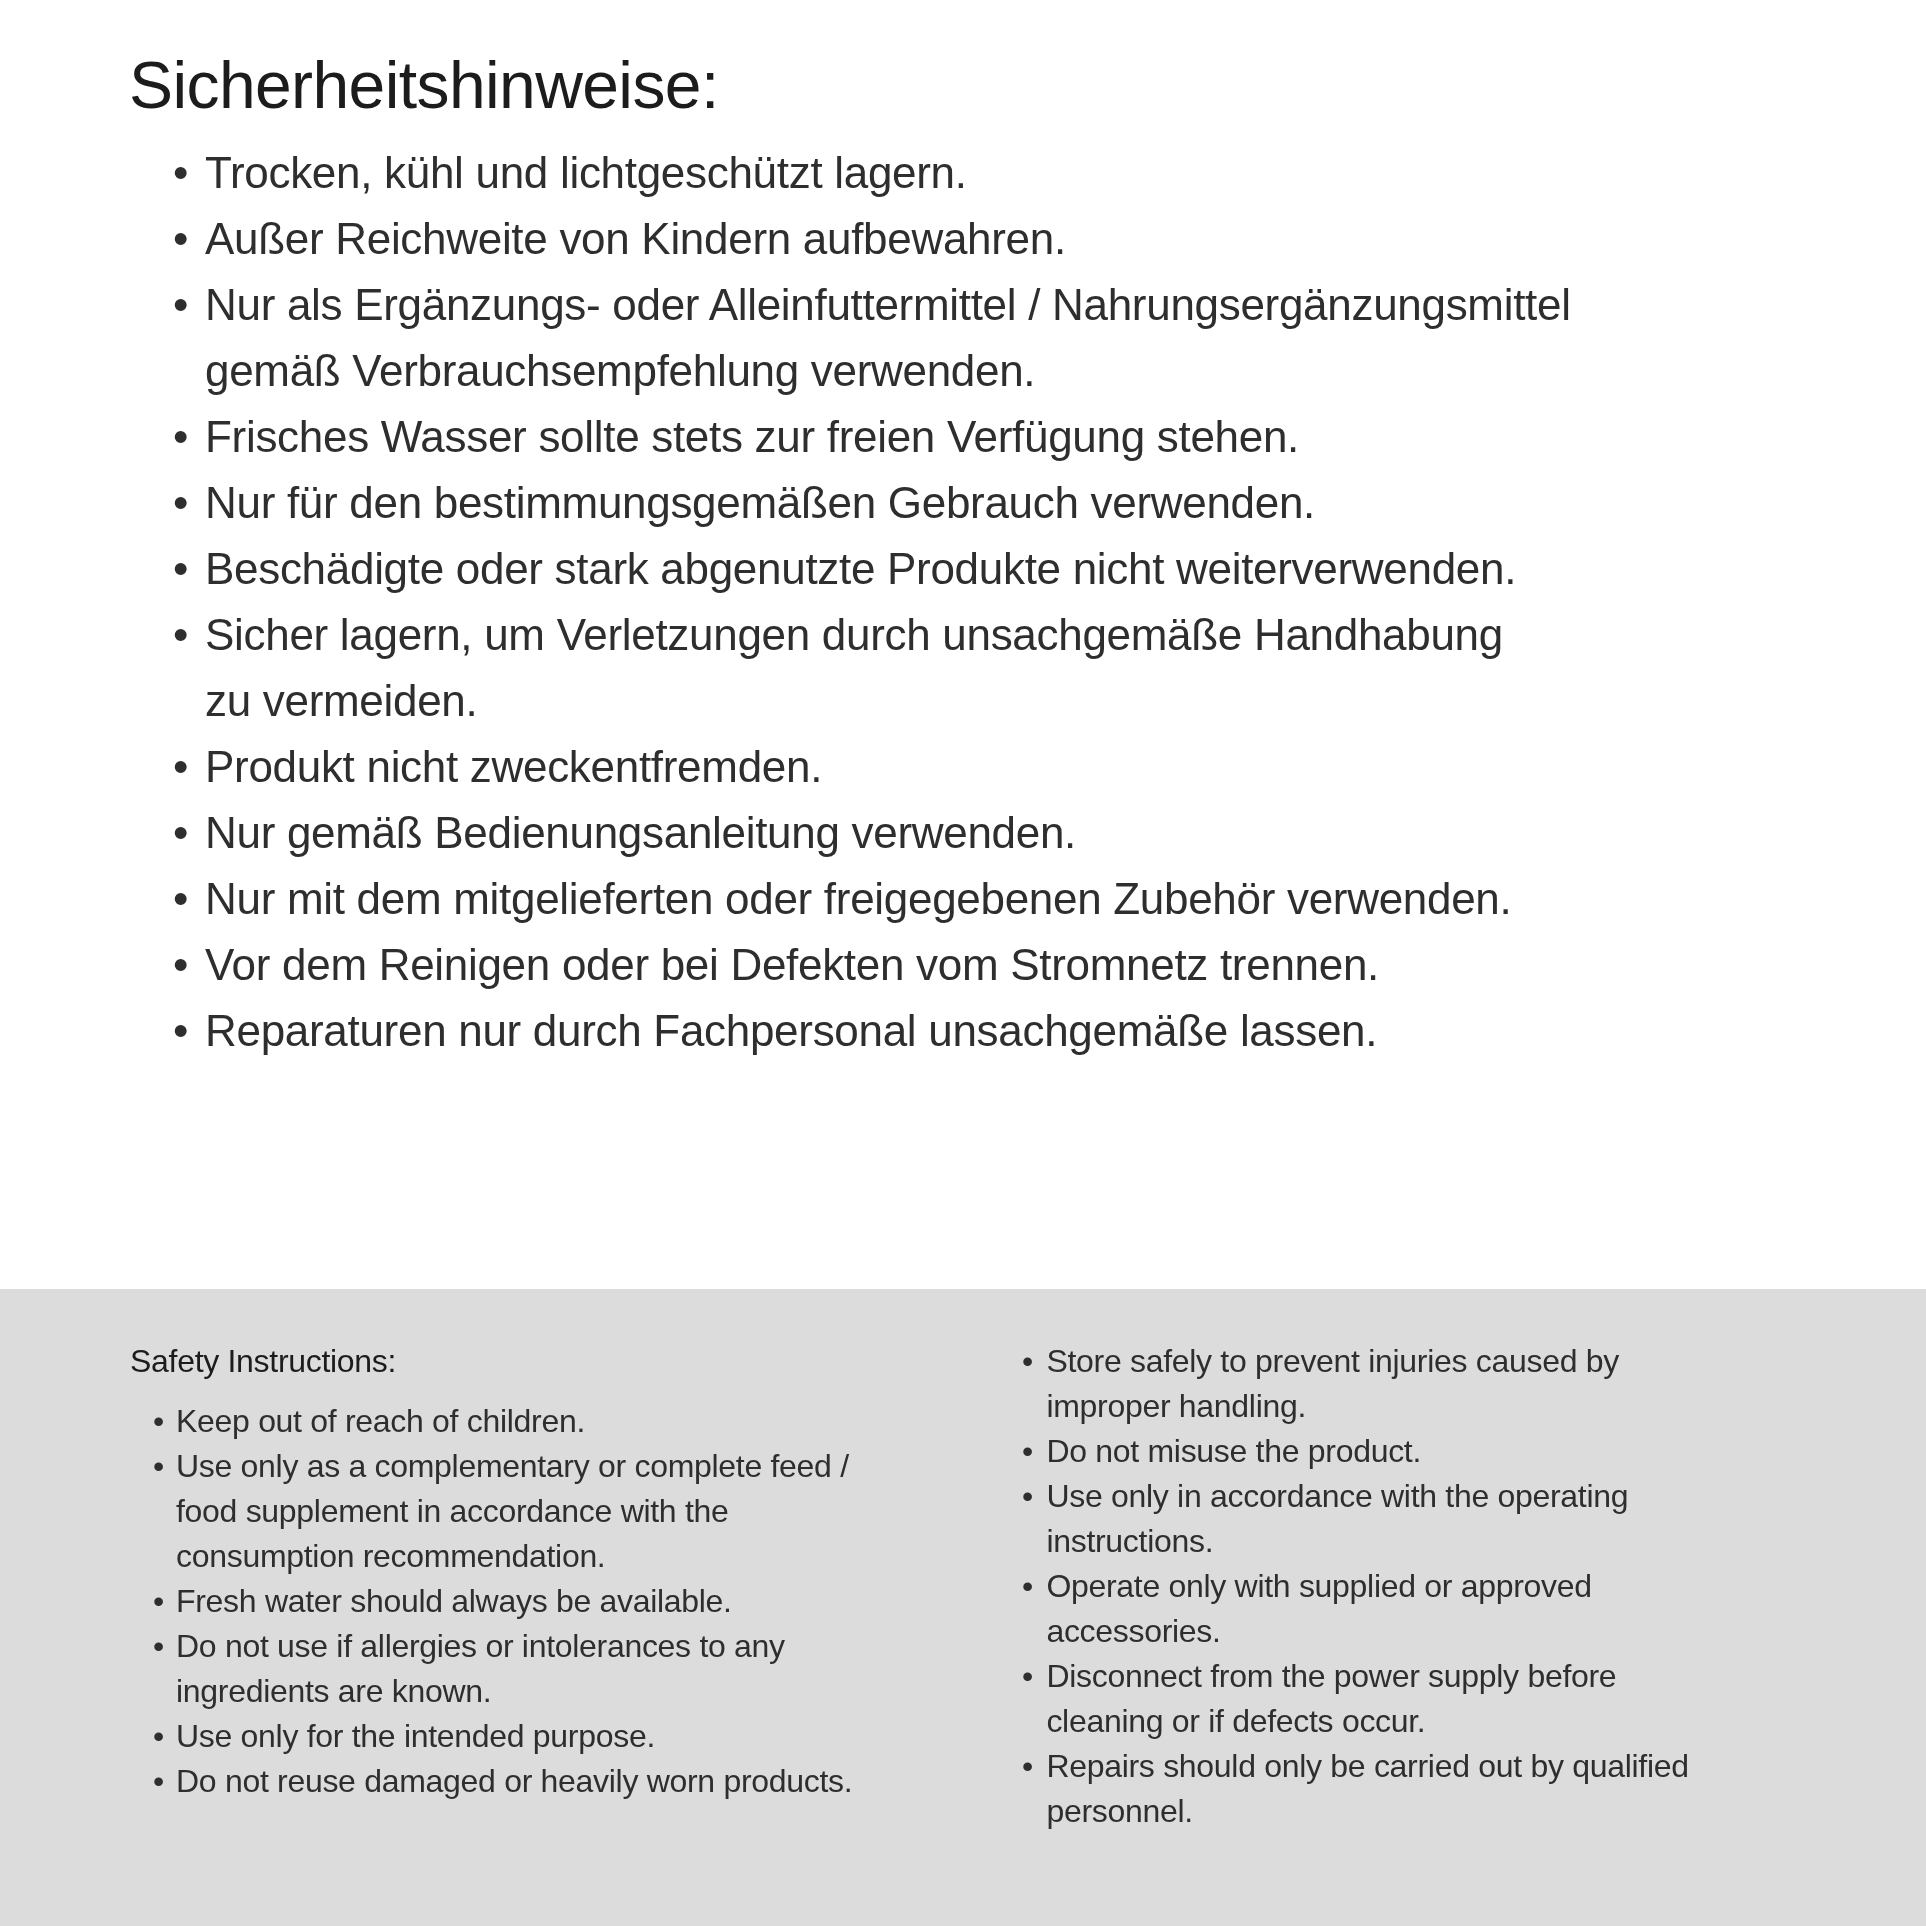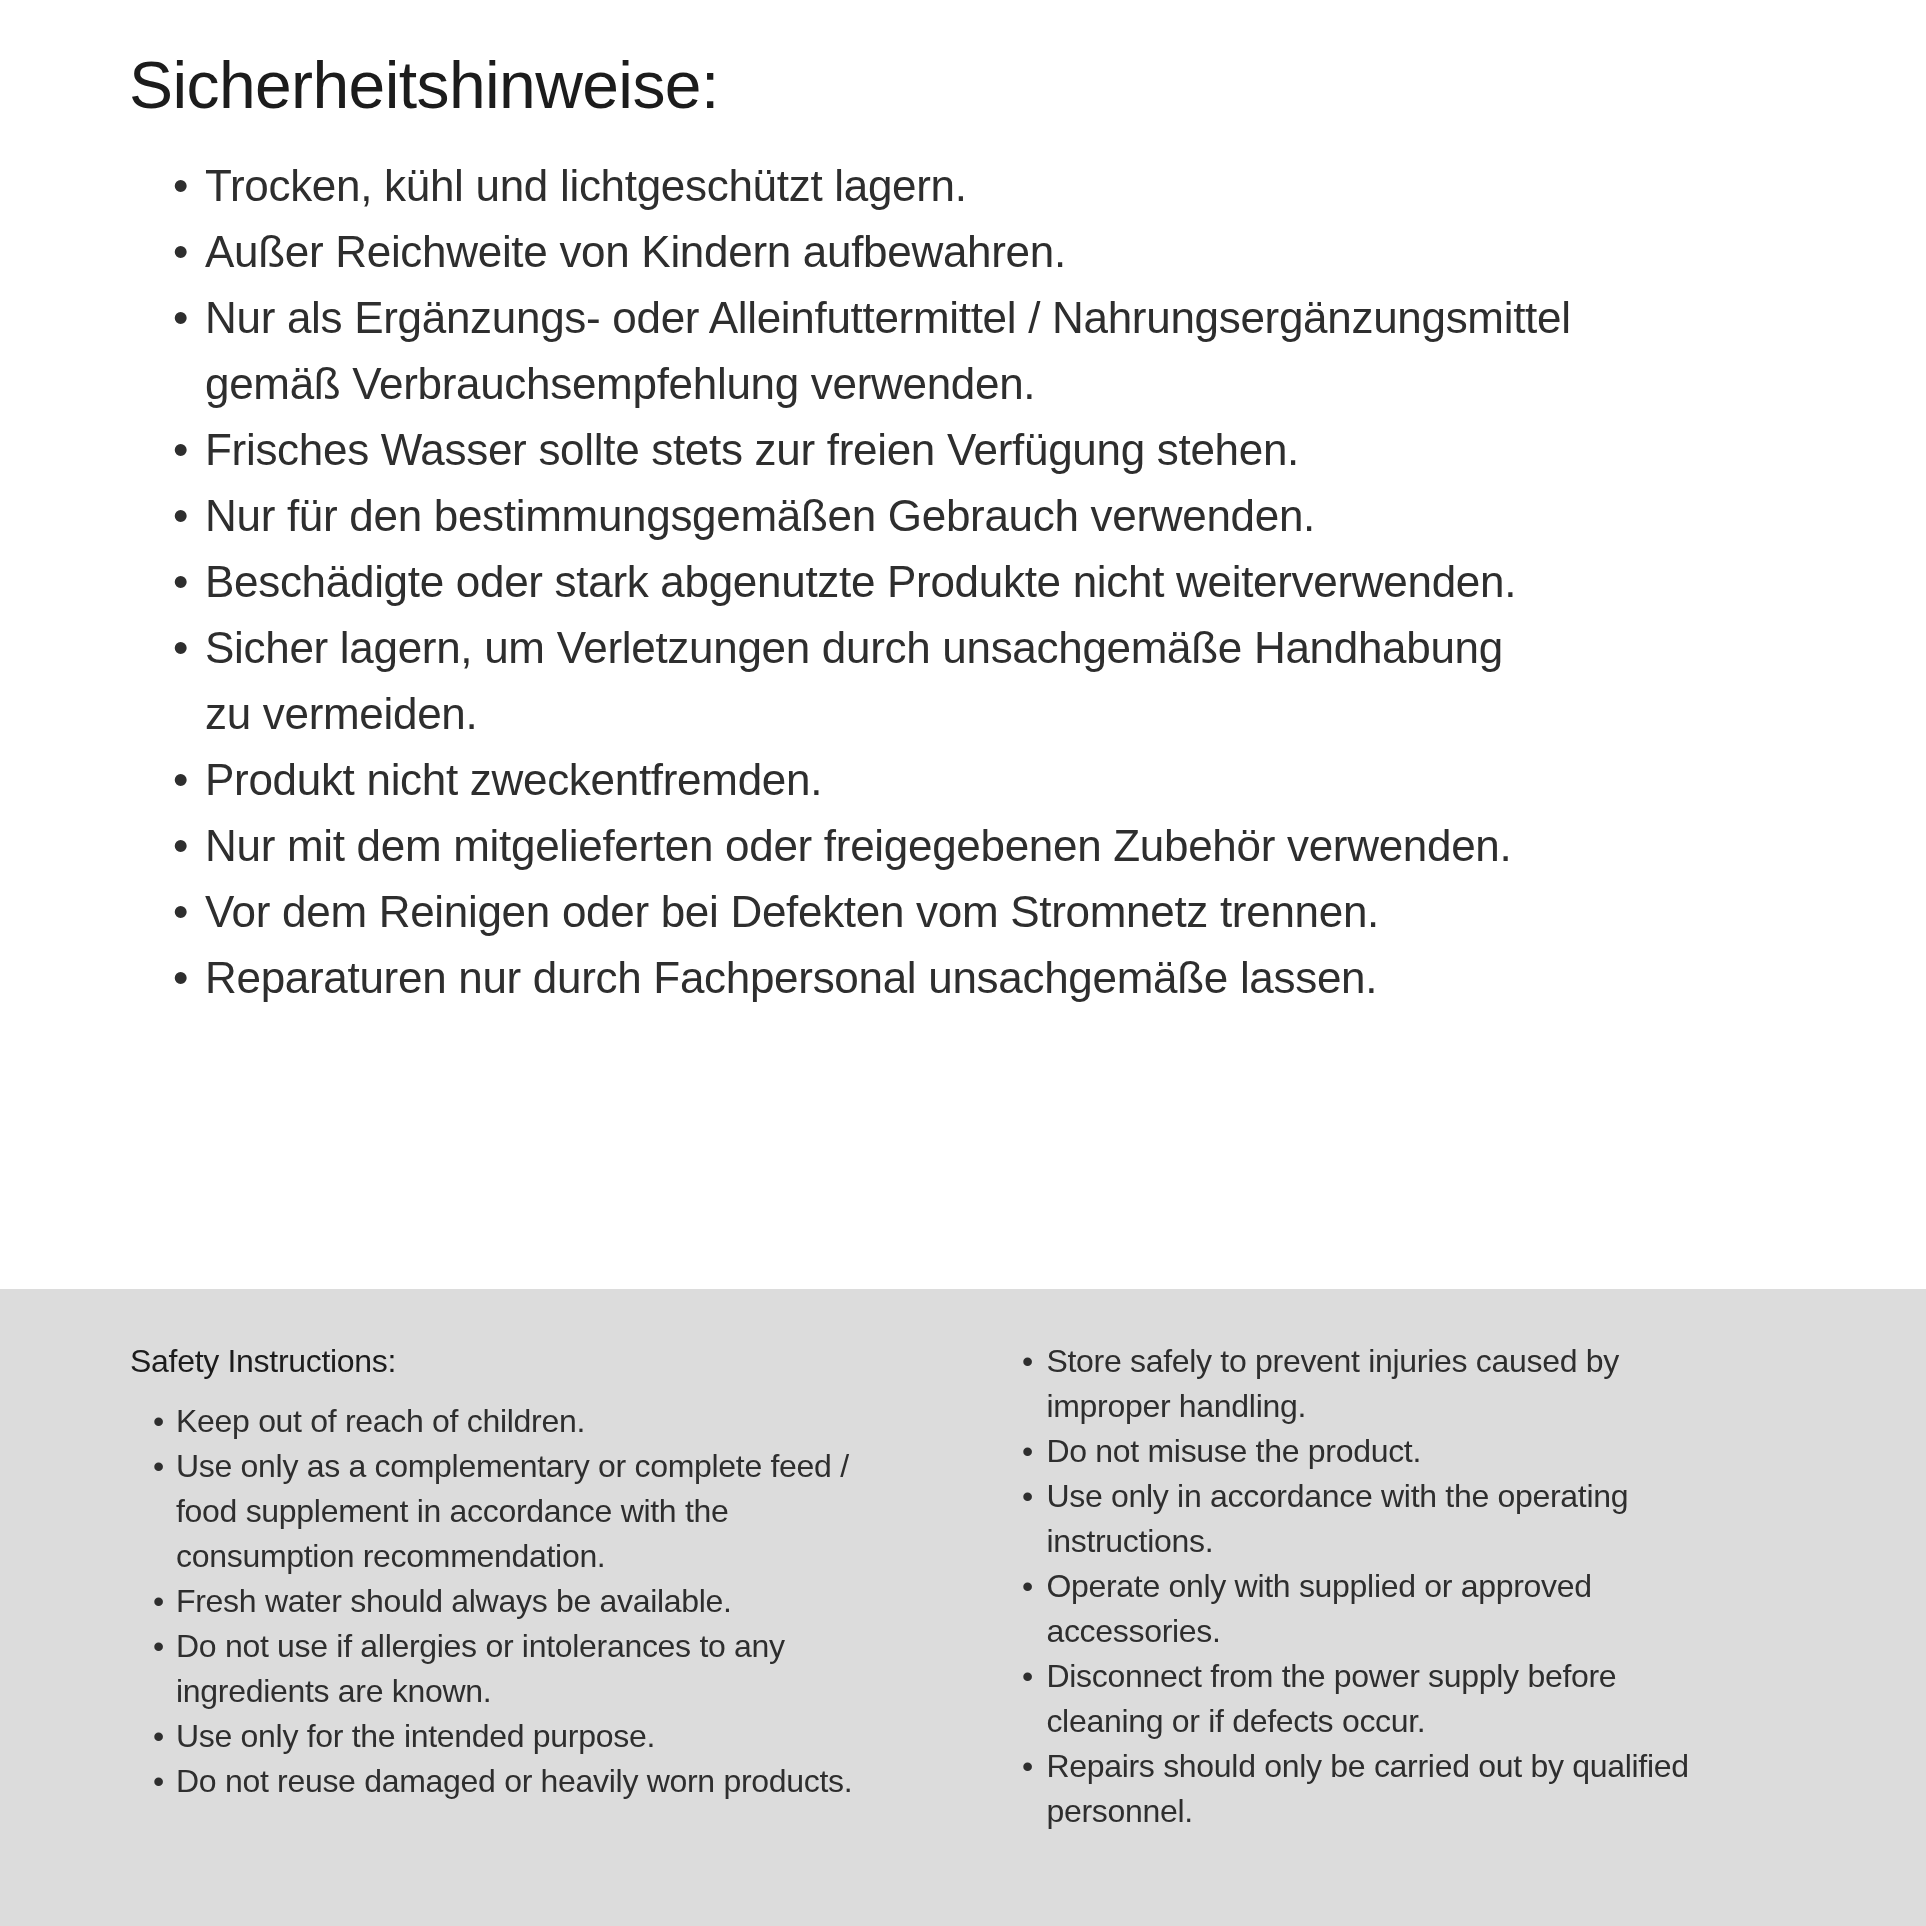--- a/index.html
+++ b/index.html
@@ -21,21 +21,21 @@
   }
   .page-title {
     font-size: 66px;
     line-height: 60px;
     font-weight: 400;
     color: var(--title-color, #1c1c1c);
     letter-spacing: -0.6px;
   }
   .de-list {
     list-style: none;
-    margin-top: 38px;
+    margin-top: 25px;
     width: 1695px;
     font-size: 44px;
     line-height: 66px;
     letter-spacing: -0.3px;
   }
   .de-list li {
     position: relative;
     padding-left: 76px;
     white-space: pre-line;
   }
@@ -100,20 +100,21 @@
       <li>Trocken, kühl und lichtgeschützt lagern.</li>
       <li>Außer Reichweite von Kindern aufbewahren.</li>
       <li>Nur als Ergänzungs- oder Alleinfuttermittel / Nahrungsergänzungsmittel
 gemäß Verbrauchsempfehlung verwenden.</li>
       <li>Frisches Wasser sollte stets zur freien Verfügung stehen.</li>
       <li>Nur für den bestimmungsgemäßen Gebrauch verwenden.</li>
       <li>Beschädigte oder stark abgenutzte Produkte nicht weiterverwenden.</li>
       <li>Sicher lagern, um Verletzungen durch unsachgemäße Handhabung
 zu vermeiden.</li>
       <li>Produkt nicht zweckentfremden.</li>
+      <li>Nur gemäß Bedienungsanleitung verwenden.</li>
       <li>Nur mit dem mitgelieferten oder freigegebenen Zubehör verwenden.</li>
       <li>Vor dem Reinigen oder bei Defekten vom Stromnetz trennen.</li>
       <li>Reparaturen nur durch Fachpersonal unsachgemäße lassen.</li>
     </ul>
 </section>
 
 <section class="footer-section">
   <div class="col col-left">
     <h2 class="section-title">Safety Instructions:</h2>
     <ul class="en-list">

